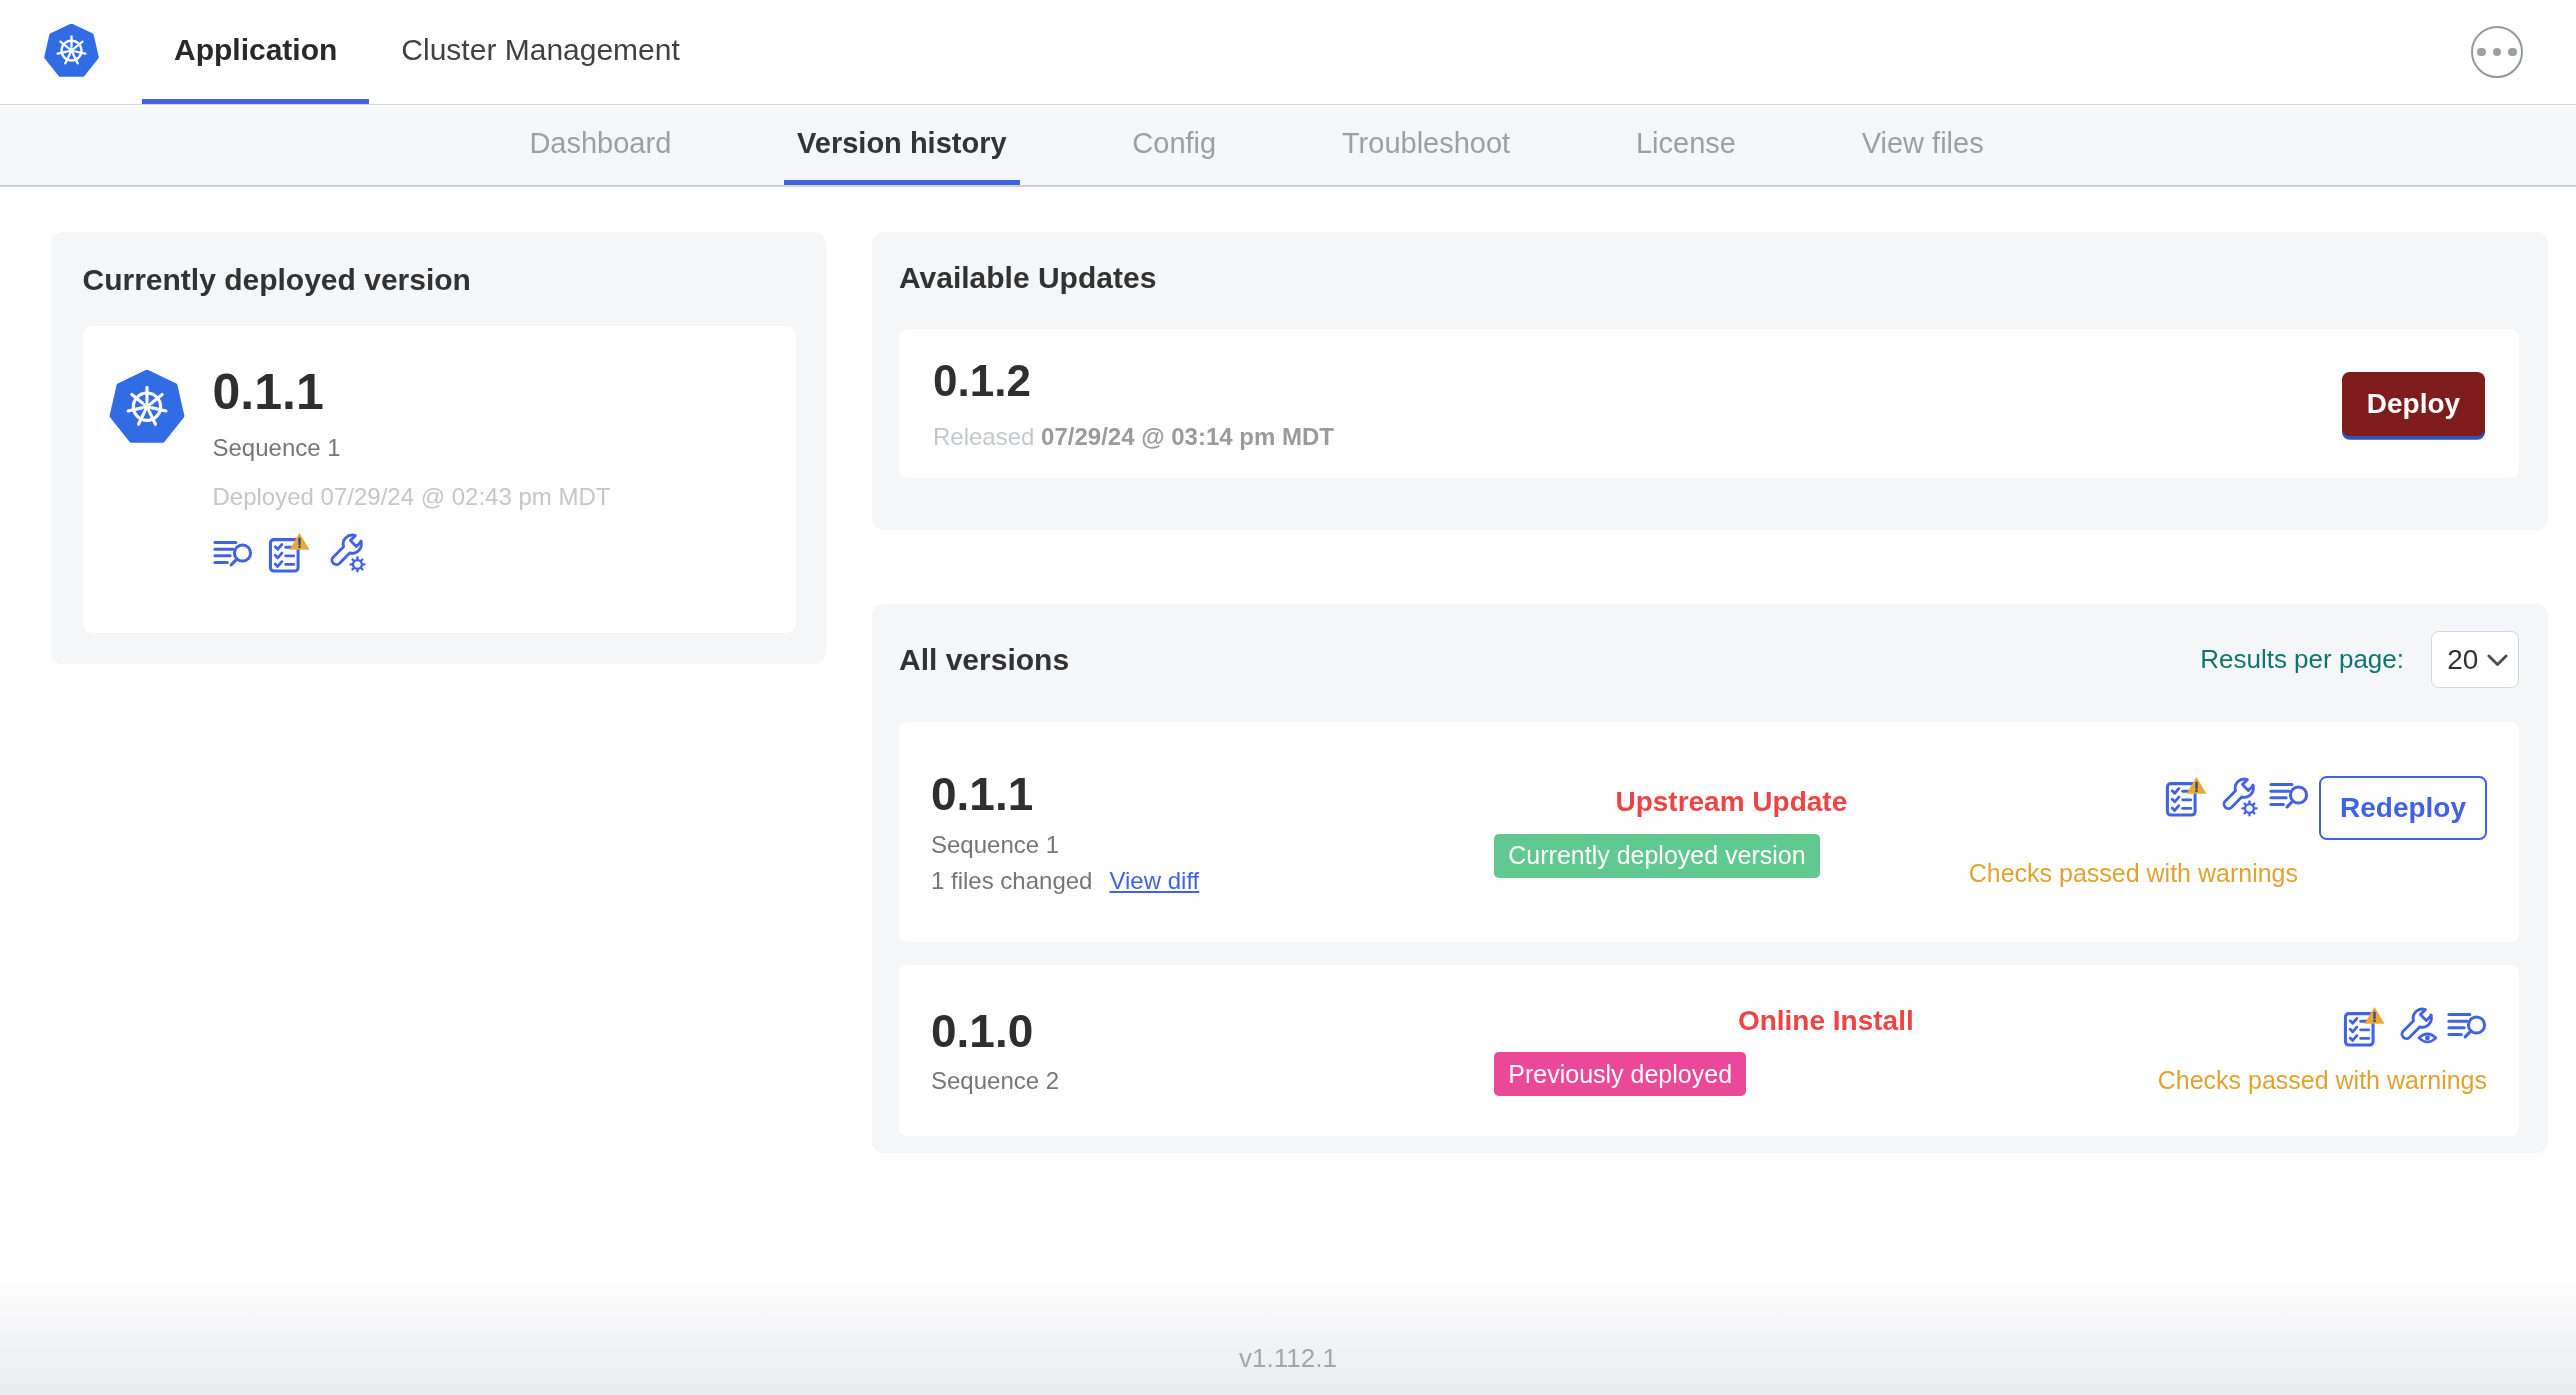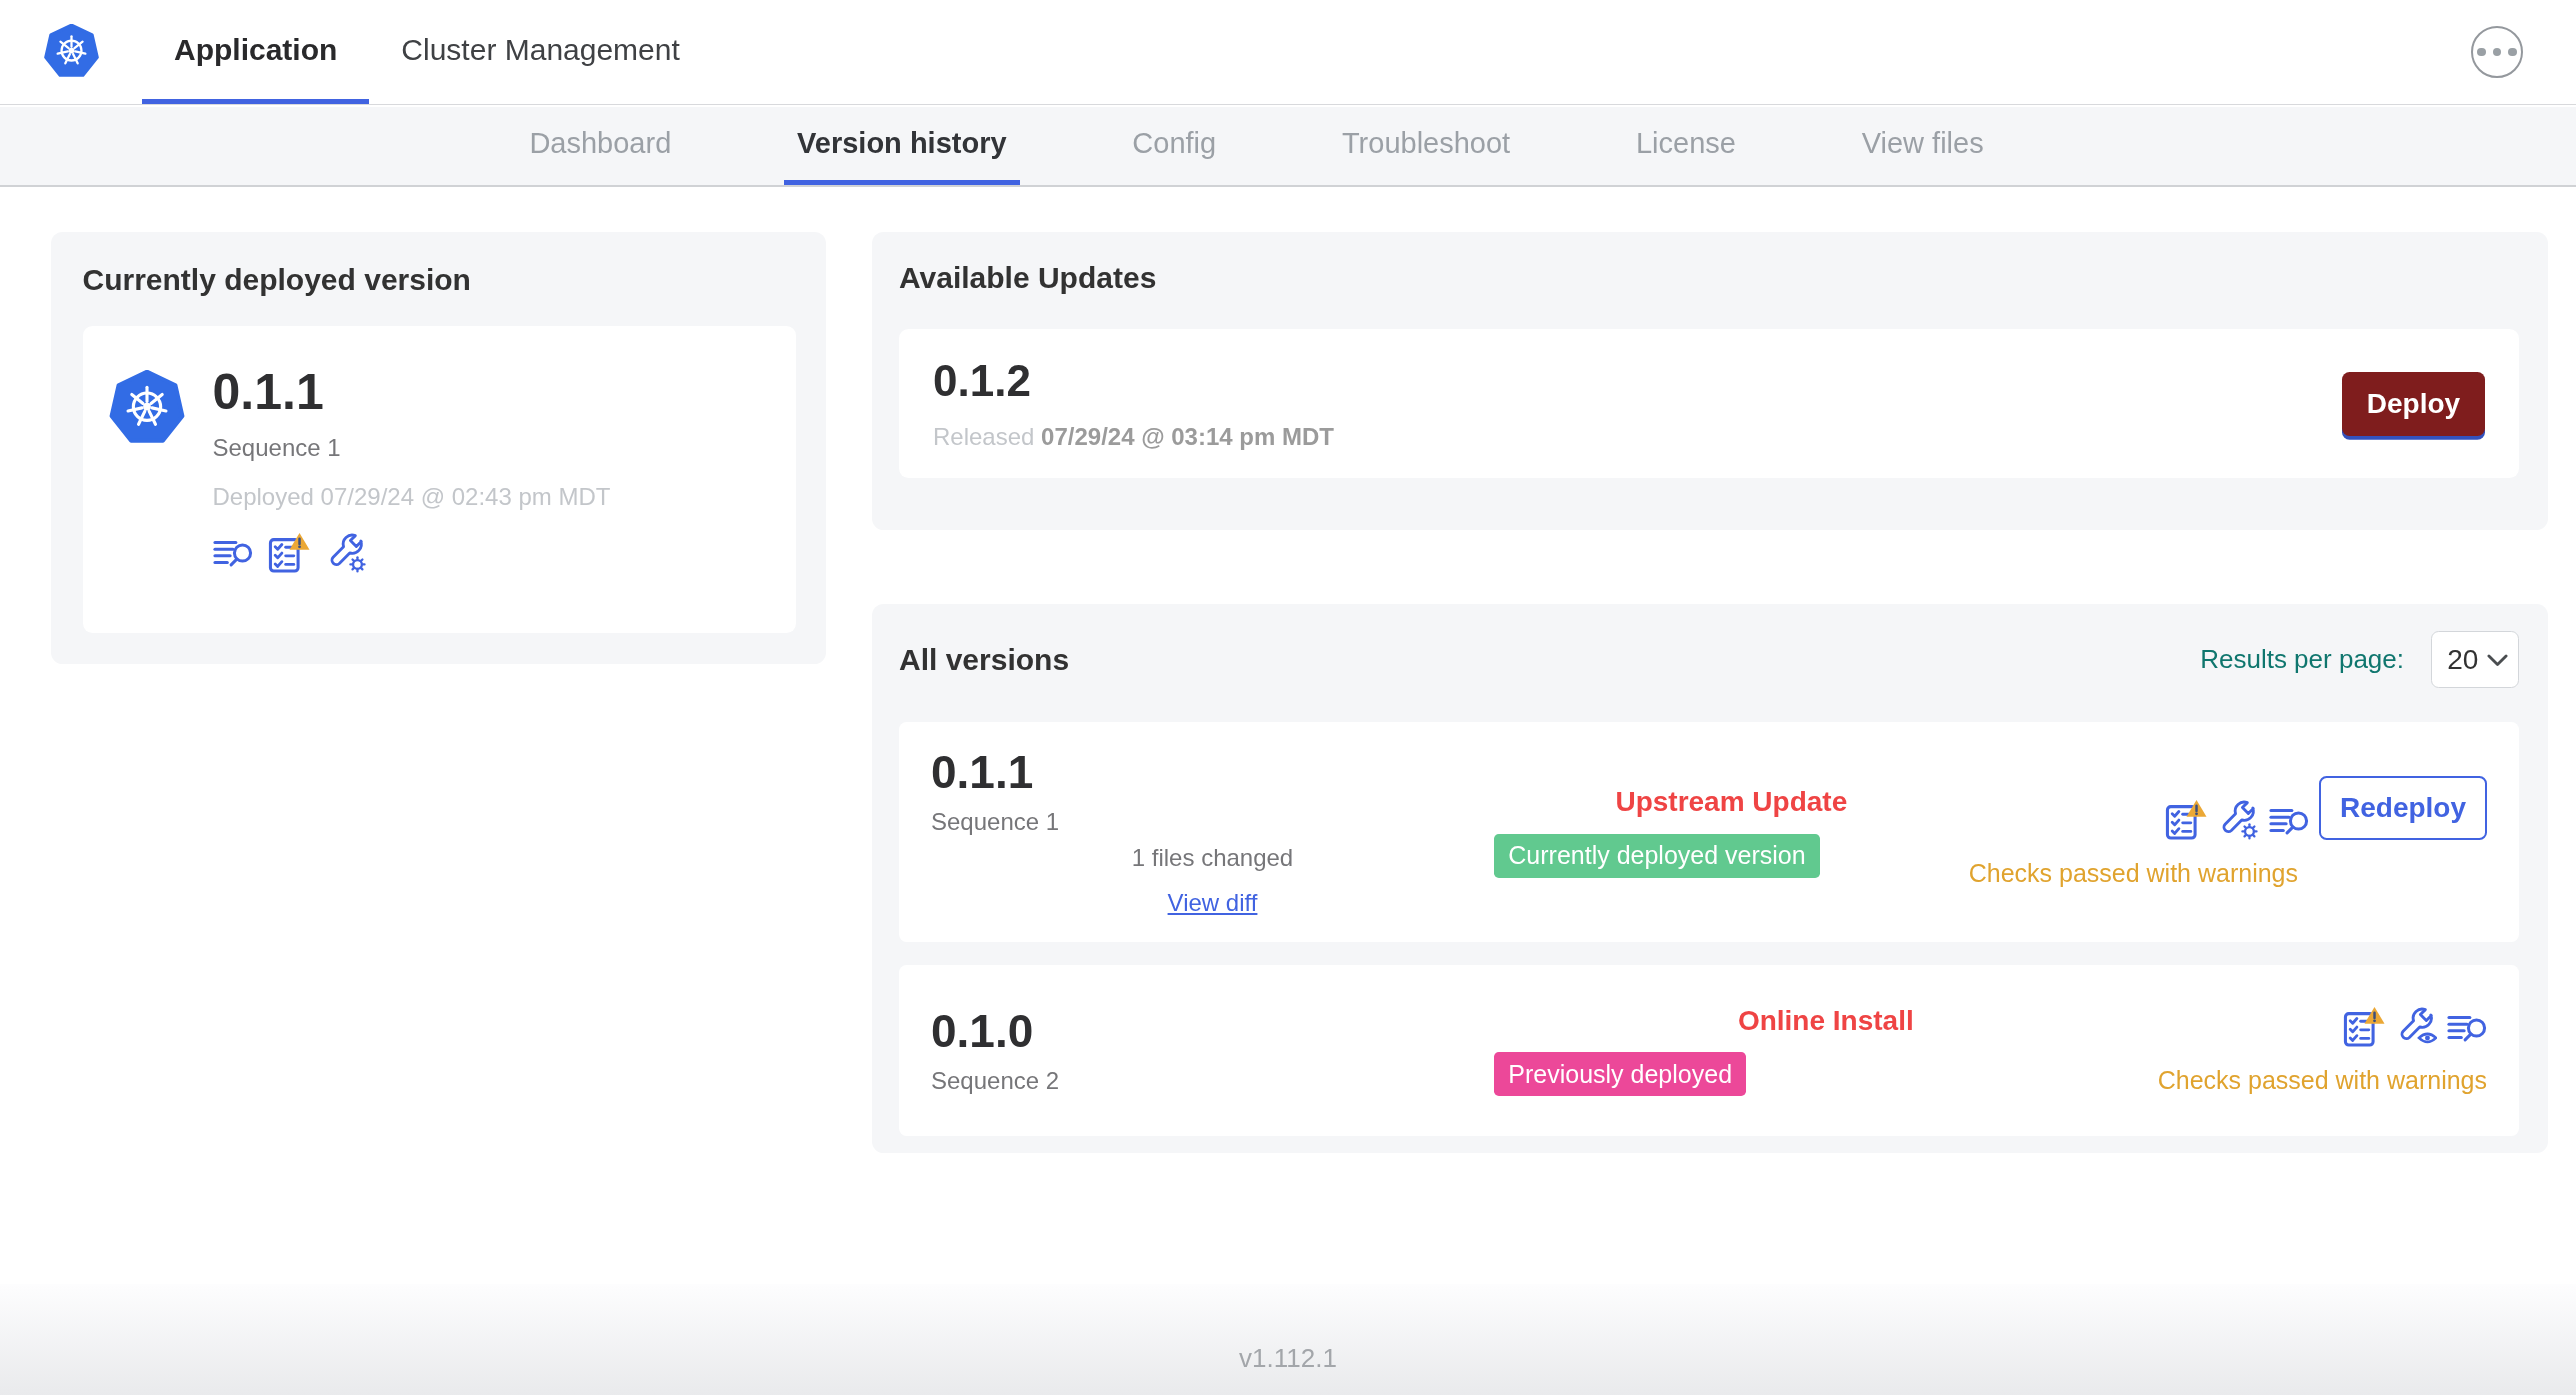--- a/index.html
+++ b/index.html
@@ -65,28 +65,28 @@
                 appearance:none; -webkit-appearance:none; cursor:pointer; }
   .rpp-chevron { position:absolute; right:11.5px; top:23px; pointer-events:none; }
 
   .v-row { width:1620px; margin-top:23px; border-radius:7.6px; background:#fff;
            display:flex; align-items:center; padding:0 32px; }
   #row-011 { margin-top:34px; height:220px; }
   #row-010 { height:171px; }
   .row-left { width:563px; }
   .ver-row { font-size:46px; font-weight:700; color:#2f2f31; line-height:50px; }
   .row-seq { margin-top:11.5px; font-size:24px; color:#767679; }
-  .files-line { margin-top:7.6px; font-size:24px; color:#767679; display:flex; gap:17px; align-items:center;flex-direction:column; }
+  .files-line { margin-top:7.6px; font-size:24px; color:#767679; display:flex; gap:17px; align-items:center; }
   .view-diff { color:#4163e1; font-weight:500; text-decoration:underline; cursor:pointer; }
   .row-mid { flex:1; }
   .src-txt { font-size:28px; font-weight:700; color:#ef4444;text-align:center; }
   .badge { display:inline-block; margin-top:15.3px; padding:7.6px 14.3px; border-radius:4.8px;
            color:#fff; font-size:25px; font-weight:500; }
   .row-right { display:flex; flex-direction:column; align-items:flex-end; }
-  .actions-row { display:flex; align-items:flex-end; gap:10px; }
+  .actions-row { display:flex; align-items:flex-start; gap:10px; }
   .btn-outline { width:168px; height:64px; background:#fff; border:2.9px solid #4163e1; border-radius:7.6px;
                  color:#4163e1; font-family:inherit; font-size:28px; font-weight:700; cursor:pointer; }
   .checks-note { margin-top:19px; font-size:25px; font-weight:500; color:#e0a32e; }
   .checks-note.offset { margin-right:189px; }
 
   
   .footer { position:absolute; left:0; top:1284px; width:2576px; height:112px;
             background:linear-gradient(#fdfdfe, #e9eaec); text-align:center; }
   .footer-version { display:inline-block; margin-top:59px; font-size:26px; color:#a3a6aa; }
 </style>

